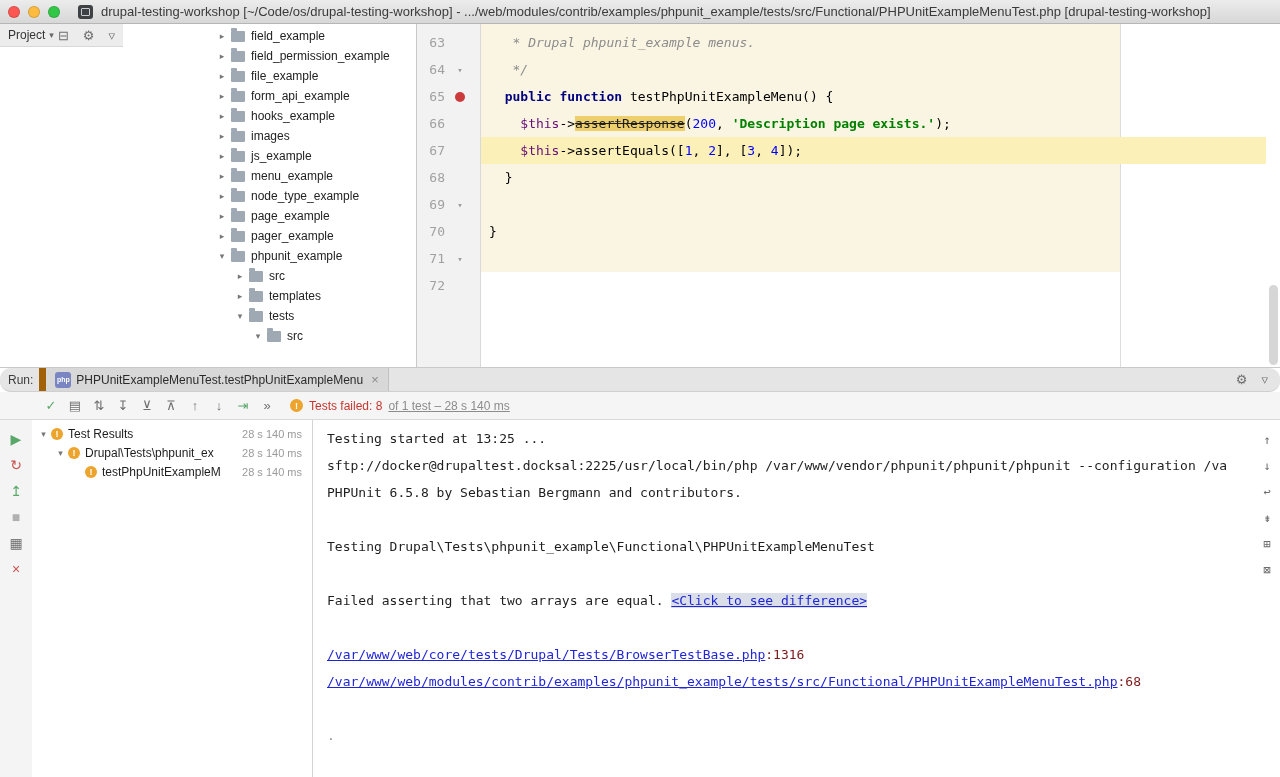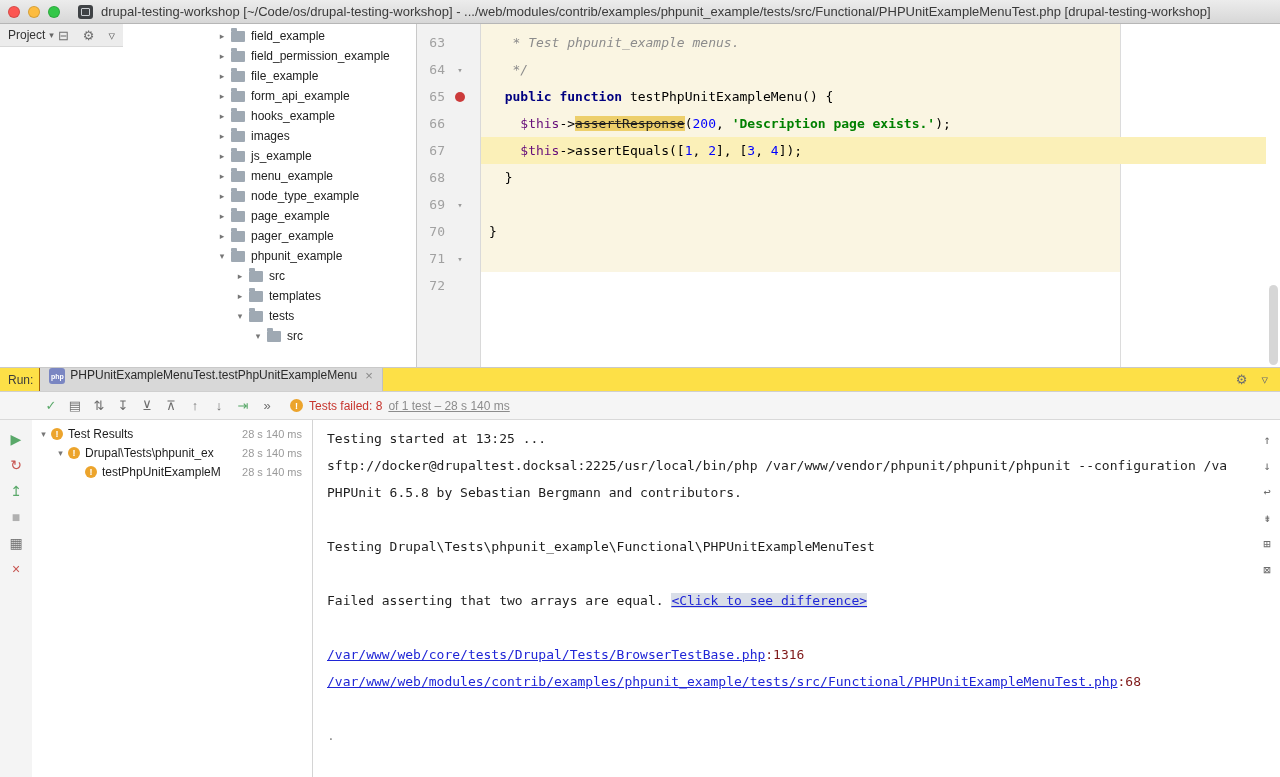--- a/index.html
+++ b/index.html
@@ -49,24 +49,24 @@
   .s-comment { color:var(--comment-gray); font-style:italic; }
   .s-keyword { color:var(--keyword-blue); font-weight:bold; }
   .s-string { color:var(--string-green); font-weight:bold; }
   .s-number { color:var(--number-blue); }
   .s-variable { color:var(--variable-purple); }
   .s-deprecated { background:var(--deprecated-bg); text-decoration:line-through;margin-top:44px; }
   .scroll-thumb { position:absolute; right:2px; top:261px; width:9px; height:80px; background:rgba(0,0,0,.16); border-radius:5px; }
 
   
   .run-panel { height:410px; border-top:1px solid #C9C9C9; background:#fff; display:flex; flex-direction:column; }
-  .run-tabbar { height:24px; background:#fde047; border-bottom:1px solid #CFCFCF; display:flex; align-items:center; padding-left:8px; flex:none; }
+  .run-tabbar { height:24px; background:#e5e5e5; border-bottom:1px solid #CFCFCF; display:flex; align-items:center; padding-left:8px; flex:none;border-radius:11px; }
   .run-label { color:#3c3c3c; margin-right:6px; }
-  .run-tab { height:23px; display:flex; align-items:flex-start; gap:5px; padding:0 9px; background:#D8D8D8;
-             border-left:1px solid #a16207; border-right:1px solid #C0C0C0; }
+  .run-tab { height:23px; display:flex; align-items:center; gap:5px; padding:0 9px; background:#D8D8D8;
+             border-left:7px solid #a16207; border-right:1px solid #C0C0C0; }
   .php-badge { width:16px; height:16px; border-radius:3px; background:#7A86C2; color:#fff; font-size:7px; font-weight:bold;
                display:flex; align-items:center; justify-content:center; flex:none; }
   .tab-title { color:#2b2b2b; }
   .tab-close { color:#8a8a8a; font-size:13px; margin-left:3px; }
   .tabbar-right { margin-left:auto; display:flex; gap:14px; padding-right:12px; color:#6E6E6E; font-size:13px; }
   .run-toolbar { height:28px; background:#F5F5F5; border-bottom:1px solid #D9D9D9; display:flex; align-items:center; padding-left:40px; flex:none; }
   .tb-wrap { display:flex; align-items:center; gap:2px; }
   .tb-icon { width:22px; height:22px; display:flex; align-items:center; justify-content:center; font-size:13px; color:#6E6E6E; }
   .status { display:flex; align-items:center; gap:6px; margin-left:12px; }
   .status-failed { color:var(--status-fail-text); }
@@ -238,21 +238,21 @@
         </div>
         <div class="gutter-row">
           <span class="lnum">72</span>
           <span class="gicon"></span>
         </div>
       </div>
     <div class="code">
       <div class="cream"></div>
       <div class="margin-line"></div>
       <div class="lines" id="code-lines">
-          <div class="code-line"><span class="s-comment">   * Test phpunit_example menus.</span></div>
+          <div class="code-line"><span class="s-comment">   * Drupal phpunit_example menus.</span></div>
           <div class="code-line"><span class="s-comment">   */</span></div>
           <div class="code-line"><span class="s-plain">  </span><span class="s-keyword">public function</span><span class="s-plain"> testPhpUnitExampleMenu() {</span></div>
           <div class="code-line"><span class="s-plain">    </span><span class="s-variable">$this</span><span class="s-plain">-&gt;</span><span class="s-deprecated">assertResponse</span><span class="s-plain">(</span><span class="s-number">200</span><span class="s-plain">, </span><span class="s-string">'Description page exists.'</span><span class="s-plain">);</span></div>
           <div class="code-line hl"><span class="s-plain">    </span><span class="s-variable">$this</span><span class="s-plain">-&gt;assertEquals([</span><span class="s-number">1</span><span class="s-plain">, </span><span class="s-number">2</span><span class="s-plain">], [</span><span class="s-number">3</span><span class="s-plain">, </span><span class="s-number">4</span><span class="s-plain">]);</span></div>
           <div class="code-line"><span class="s-plain">  }</span></div>
           <div class="code-line"></div>
           <div class="code-line"><span class="s-plain">}</span></div>
           <div class="code-line"></div>
         </div>
       <div class="scroll-thumb"></div>

